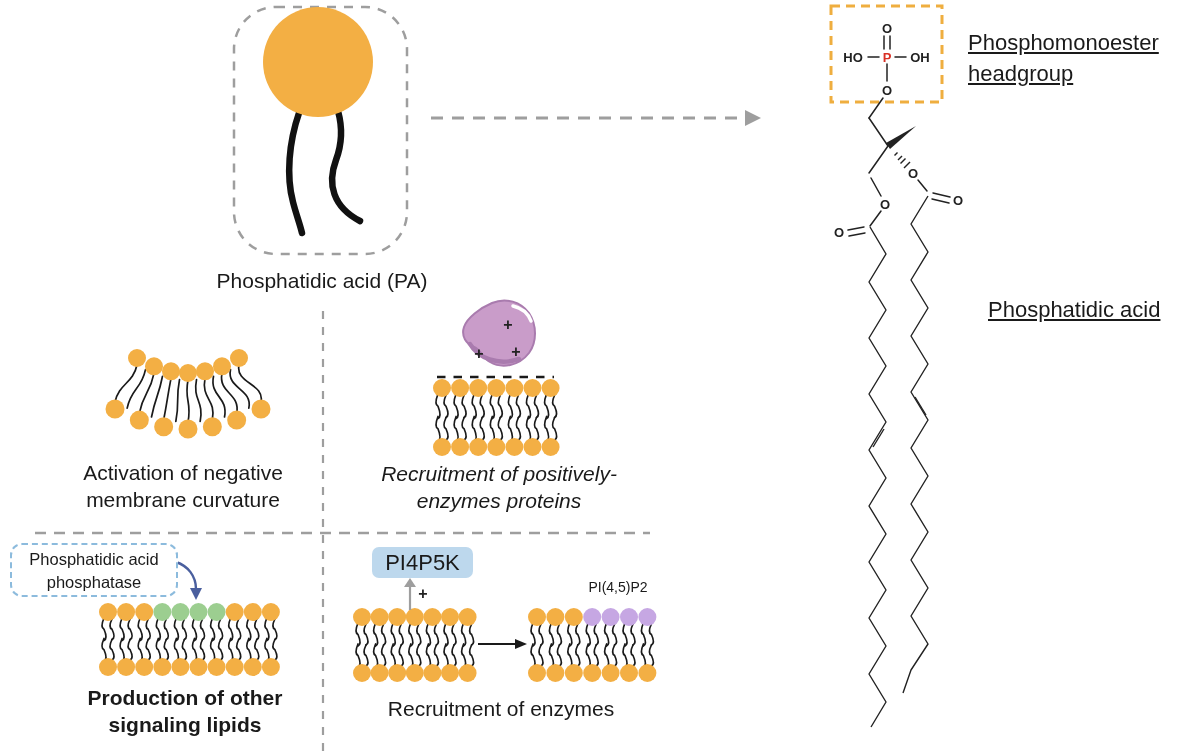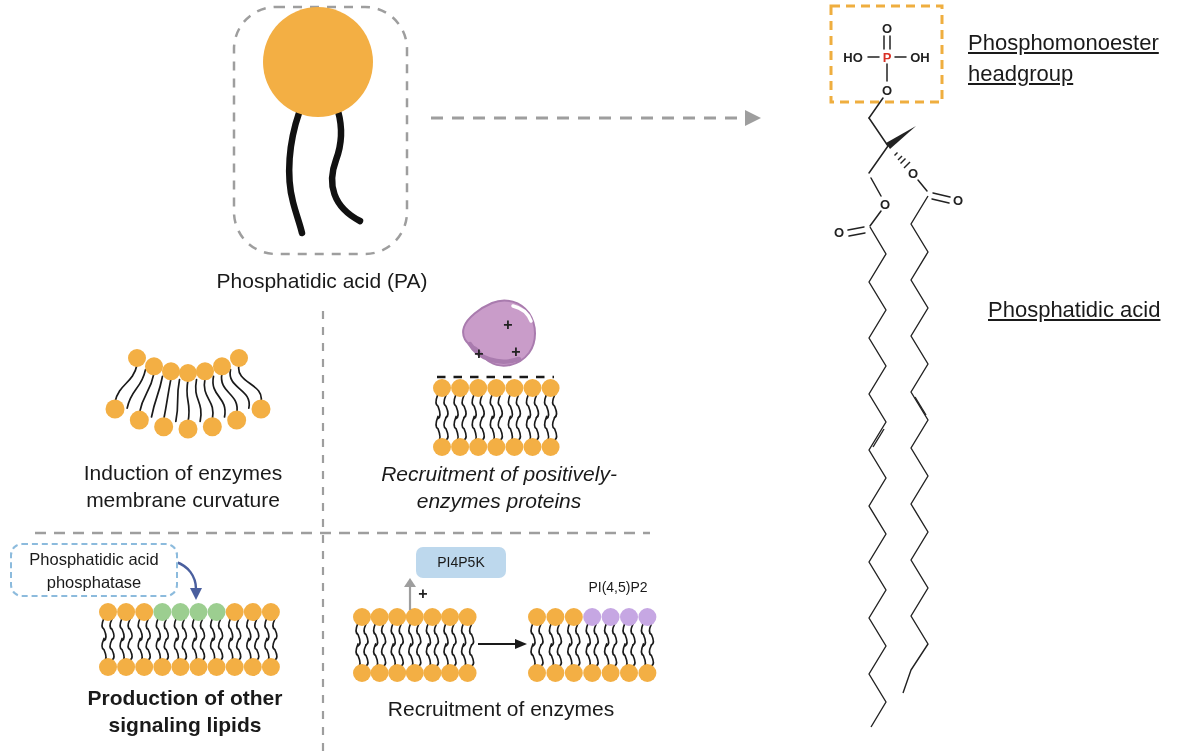--- a/index.html
+++ b/index.html
@@ -15,22 +15,22 @@
   .bond{stroke:#222;stroke-width:1.5;fill:none;stroke-linecap:round;}
   .chain{stroke:#222;stroke-width:1.4;fill:none;stroke-linejoin:round;}
   .atom{font-family:"Liberation Sans",sans-serif;font-size:13px;font-weight:bold;fill:#222;
         text-anchor:middle;dominant-baseline:central;}
   .atom-p{fill:var(--red,#D93025);}
   .plus{font-family:"Liberation Sans",sans-serif;font-size:16px;font-weight:bold;fill:#222;text-anchor:middle;}
   .dash-divider{stroke:var(--gray,#9E9E9E);fill:none;}
   .enzyme-box{position:absolute;left:10px;top:543px;width:168px;height:54px;z-index:2;
       border:2px dashed var(--dashed-blue,#8CBBDD);border-radius:12px;box-sizing:border-box;
       font-size:16.5px;line-height:23px;text-align:center;padding-top:3px;background:#fff;}
-  .kinase-box{position:absolute;left:372px;top:547px;width:90px;height:31px;z-index:2;
-      background:var(--blue-box,#BDD8ED);border-radius:7px;font-size:14px;line-height:31px;text-align:center;margin-left:44px;}
+  .kinase-box{position:absolute;left:372px;top:547px;width:101px;height:31px;z-index:2;
+      background:var(--blue-box,#BDD8ED);border-radius:7px;font-size:22px;line-height:31px;text-align:center;}
   .product-lbl{position:absolute;left:558px;top:579px;width:120px;z-index:2;font-size:14px;text-align:center;}
 </style>
 </head>
 <body>
 
 <div class="canvas">
 
   <svg id="art" width="1200" height="753" viewBox="0 0 1200 753">
 
     <g>
@@ -343,21 +343,21 @@
       <path class="chain" d="M 928,196 L 911,224 L 928,252 L 911,280 L 928,308 L 911,336 L 928,364 L 911,392
                L 928,420 L 911,448 L 928,476 L 911,504 L 928,532 L 911,560 L 928,588 L 911,616
                L 928,644 L 911,670 L 903,693"></path>
       <line x1="915" y1="397" x2="926" y2="415" class="chain"></line>
     </g>
   </svg>
 
   <div class="lbl" style="left:202px;top:267px;width:240px;">Phosphatidic acid (PA)</div>
 
   <div class="lbl" style="left:58px;top:459px;width:250px;">
-    <div>Induction of enzymes</div>
+    <div>Activation of negative</div>
     <div>membrane curvature</div>
   </div>
 
   <div class="lbl" style="left:374px;top:460px;width:250px;font-style:italic;">
     <div>Recruitment of positively-</div>
     <div>enzymes proteins</div>
   </div>
 
   <div class="lbl" style="left:60px;top:684px;width:250px;font-weight:bold;">
     <div>Production of other</div>

